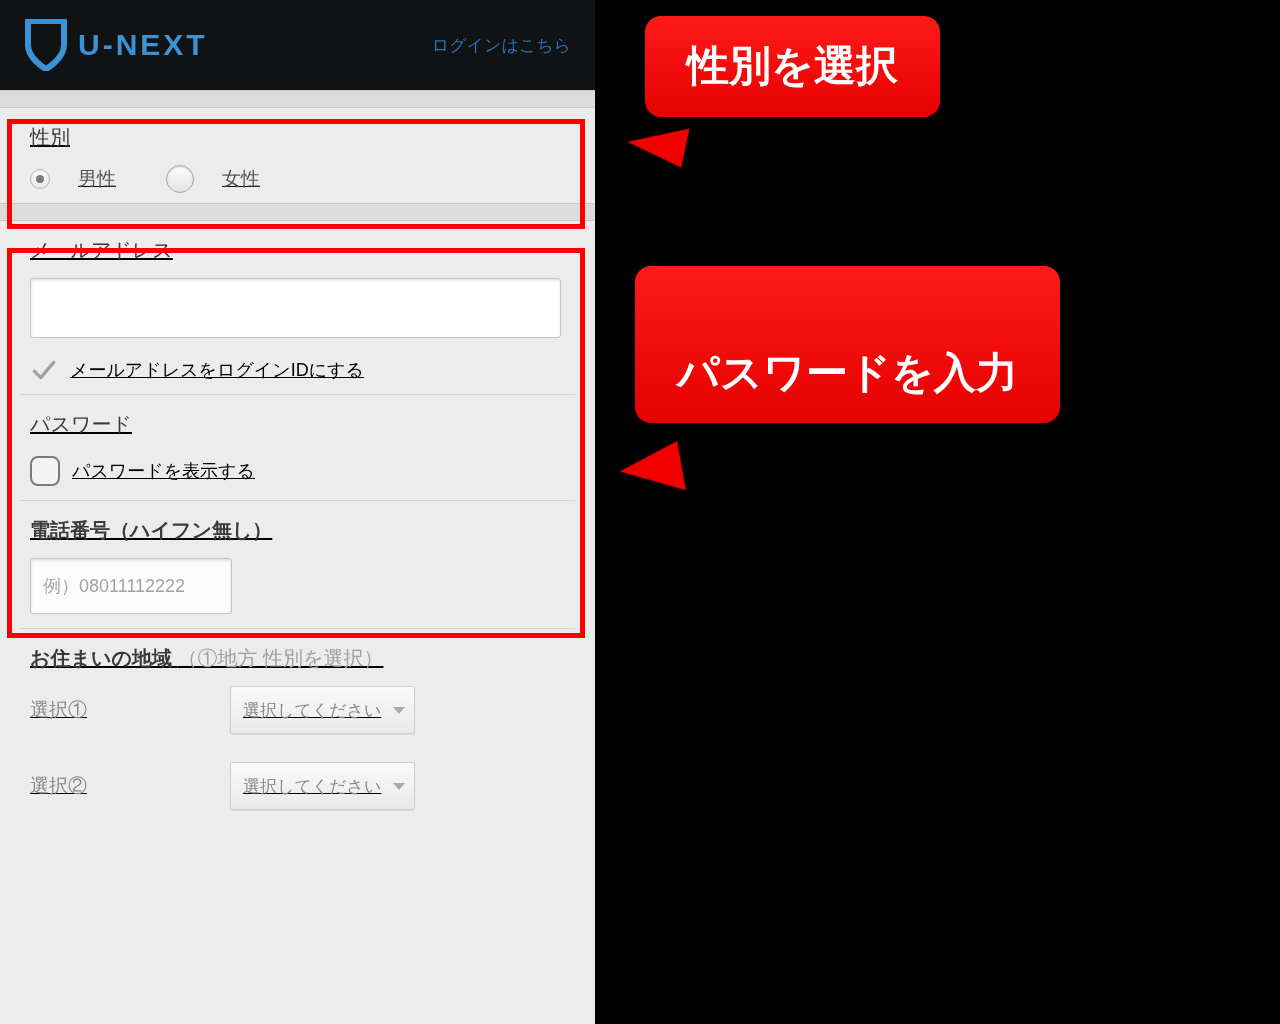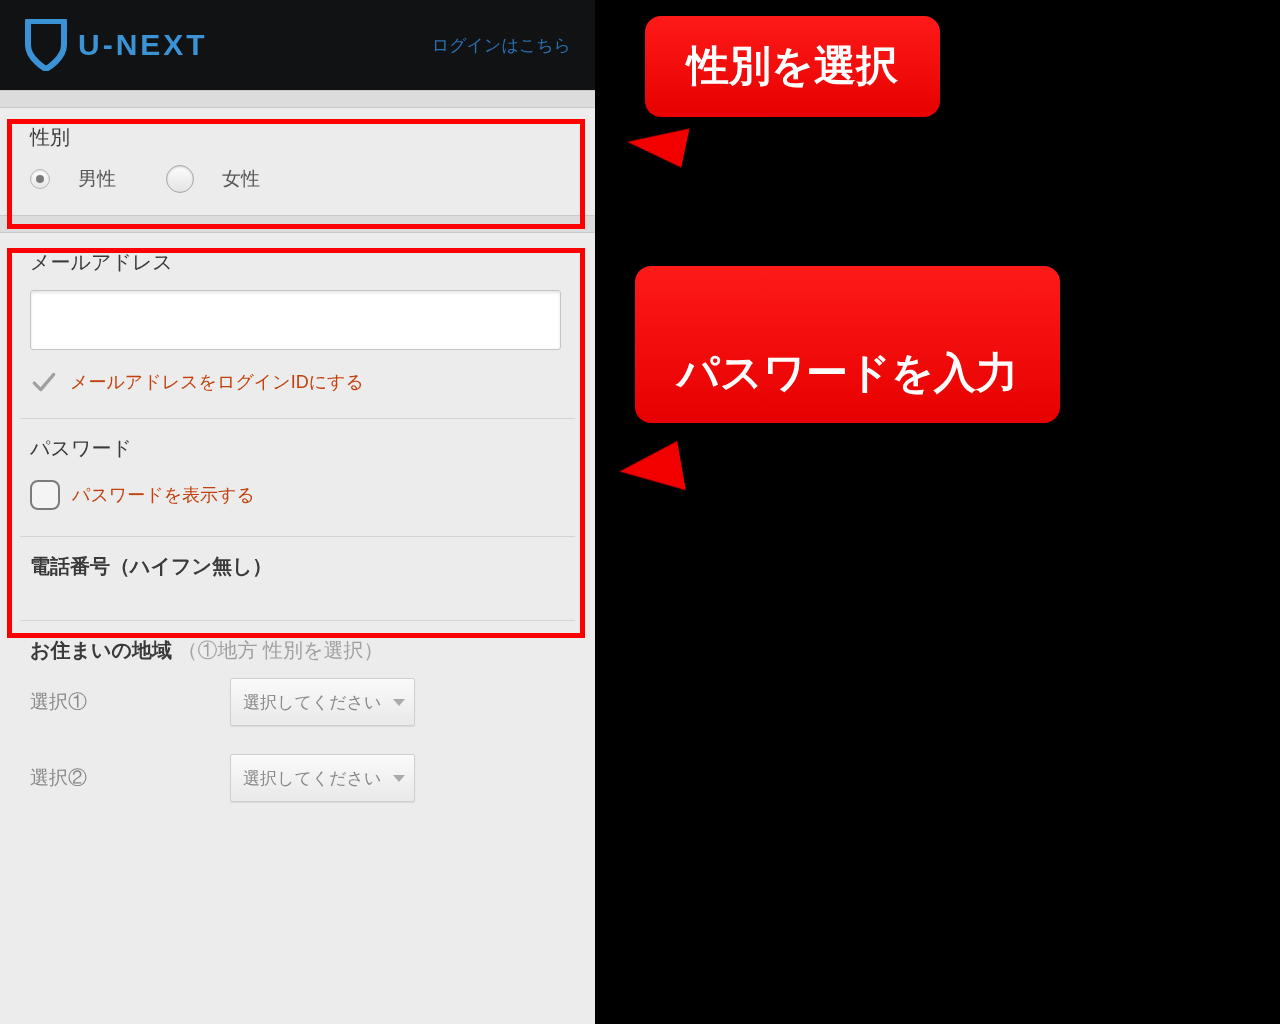--- a/index.html
+++ b/index.html
@@ -7,38 +7,38 @@
     .stage { position:relative; width:1193px; height:1024px; }
     .phone { position:absolute; left:0; top:0; width:595px; height:1024px; background:#ececec; }
     .hdr { height:90px; background:#111214; display:flex; align-items:center; justify-content:space-between; padding:0 24px; }
     .logo { display:flex; align-items:center; gap:10px; }
     .shield { width:44px; height:52px; }
     .brand { color:#3b93d6; font-weight:800; letter-spacing:3px; font-size:30px; }
     .login-link { color:#2b72b4; font-size:17px; text-decoration:none; }
     .grey-bar { height:18px; background:#dcdcdc; border-top:1px solid #c9c9c9; border-bottom:1px solid #c9c9c9; }
     .content { padding:0 14px 30px 14px; }
 
-    .section { padding:16px 20px 22px 16px; }
+    .section { padding:16px 20px 10px 16px;text-decoration:underline; }
     .flabel { font-size:20px; color:#3a3a3a; margin-bottom:14px; font-weight:500; }
     .spacer { height:18px; background:#dcdcdc; margin:0 -14px; border-top:1px solid #c9c9c9; border-bottom:1px solid #c9c9c9; }
 
     .radios { display:flex; align-items:center; gap:50px; }
     .radio-opt { display:flex; align-items:center; gap:28px; }
     .radio-small { width:20px; height:20px; border-radius:50%; background:linear-gradient(#fdfdfd,#e7e7e7); border:1px solid #b7b7b7; display:flex; align-items:center; justify-content:center; box-shadow:inset 0 1px 1px rgba(0,0,0,.12); }
     .radio-small .dot { width:8px; height:8px; border-radius:50%; background:#7a7a7a; }
     .radio-big { width:28px; height:28px; border-radius:50%; background:linear-gradient(#fdfdfd,#e3e3e3); border:1px solid #a8a8a8; box-shadow:inset 0 1px 2px rgba(0,0,0,.18); }
     .radio-text { font-size:19px; color:#555; }
 
     .text-input { width:100%; height:60px; border:1px solid #c4c4c4; border-radius:3px; background:#fff; font-size:18px; padding:0 14px; color:#444; box-shadow:inset 0 2px 3px rgba(0,0,0,.10); }
     .text-input::placeholder { color:#a9a9a9; }
 
     .check-row { display:flex; align-items:center; gap:12px; margin-top:18px; }
     .check-ico { width:28px; height:28px; display:flex; align-items:center; justify-content:center; }
     .check-ico svg { width:26px; height:26px; }
-    .check-txt { color:#c2410c; font-size:18px; }
+    .check-txt { color:#000000; font-size:18px; }
 
     .sq-check { width:30px; height:30px; border:2px solid #7b7b7b; border-radius:8px; background:#f4f4f4; }
 
     .phone-input { width:202px; height:56px; border:1px solid #c4c4c4; border-radius:3px; background:#fcfcfc; font-size:18px; padding:0 12px; box-shadow:inset 0 2px 3px rgba(0,0,0,.10); }
     .phone-input::placeholder { color:#a3a3a3; }
 
     .region-hint { color:#a0a0a0; font-weight:400; }
 
     .sel-row { display:flex; align-items:center; margin-top:10px; }
     .sel-label { width:200px; font-size:19px; color:#888; }
@@ -114,20 +114,21 @@
         <div class="check-row">
           <div class="sq-check"></div>
           <span class="check-txt">パスワードを表示する</span>
         </div>
       </div>
 
       <div style="height:1px;background:#d4d4d4;margin:4px 6px 0 6px;"></div>
 
       <div class="section">
         <div class="flabel" style="font-weight:600;">電話番号（ハイフン無し）</div>
+        <input class="phone-input" type="text" placeholder="例）08011112222" style="">
       </div>
 
       <div style="height:1px;background:#d4d4d4;margin:4px 6px 0 6px;"></div>
 
       <div class="section">
         <div class="flabel" style="font-weight:600;">
           <span>お住まいの地域</span>
           <span class="region-hint">（①地方 性別を選択）</span>
         </div>
         <div class="sel-row">

